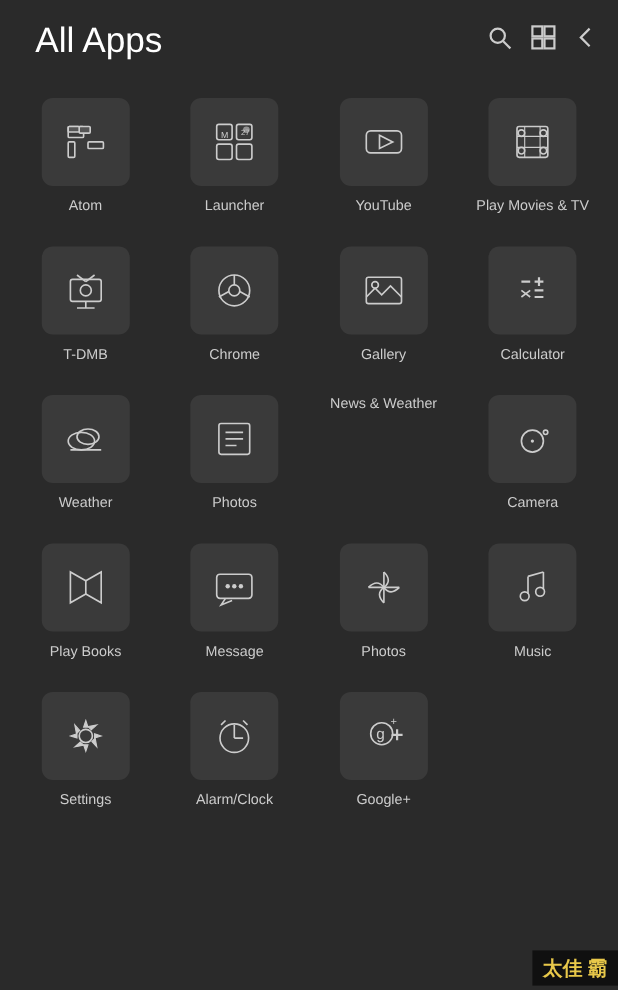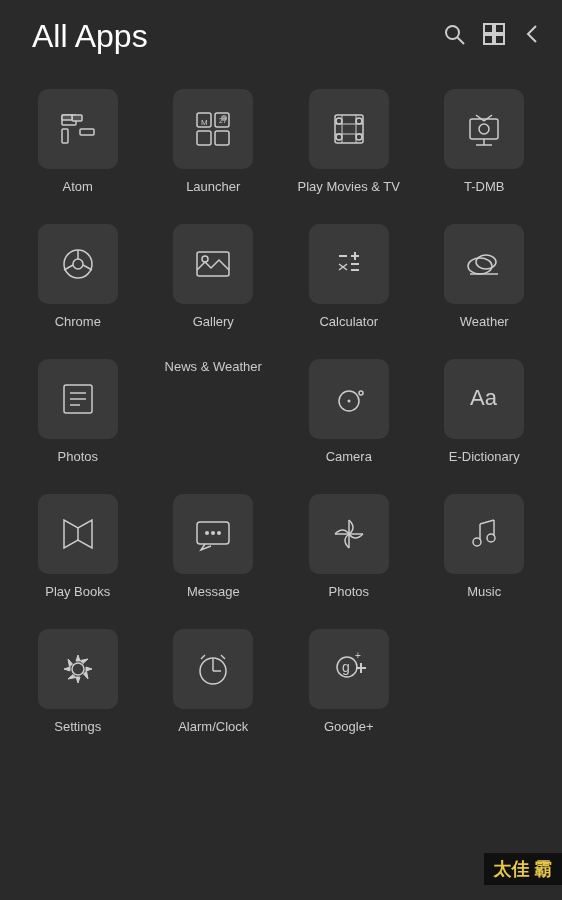--- a/index.html
+++ b/index.html
@@ -68,21 +68,21 @@
     
     svg.icon {
       width: 44px;
       height: 44px;
       fill: none;
       stroke: #ccc;
       stroke-width: 1.5;
     }
     .watermark {
       position: absolute;
-      bottom: 15px;
+      bottom: 4px;
       right: 0;
       background: rgba(0,0,0,0.6);
       color: #e8c84a;
       font-size: 18px;
       font-weight: bold;
       padding: 4px 10px;
       font-family: serif;
     }
   </style>
 </head>
@@ -136,20 +136,29 @@
         <rect x="6" y="24" width="14" height="14" rx="2" stroke="#ccc" stroke-width="1.5"></rect>
         <rect x="24" y="24" width="14" height="14" rx="2" stroke="#ccc" stroke-width="1.5"></rect>
         <text x="10" y="18" font-size="8" fill="#ccc" stroke="none">M</text>
         <text x="28" y="16" font-size="7" fill="#ccc" stroke="none">27</text>
         <circle cx="33" cy="11" r="3" fill="#ccc" stroke="none" opacity="0.6"></circle>
       </svg>
     </div>
     <span class="app-label">Launcher</span>
   </div>
 
+  <div class="app-item">
+    <div class="app-icon">
+      <svg class="icon" viewBox="0 0 44 44">
+        <rect x="6" y="12" width="32" height="20" rx="4" stroke="#ccc" stroke-width="1.5"></rect>
+        <polygon points="18,16 30,22 18,28" stroke="#ccc" stroke-width="1.5" fill="none"></polygon>
+      </svg>
+    </div>
+    <span class="app-label">YouTube</span>
+  </div>
 
   <div class="app-item">
     <div class="app-icon">
       <svg class="icon" viewBox="0 0 44 44">
         <circle cx="12" cy="14" r="3" stroke="#ccc" stroke-width="1.5"></circle>
         <circle cx="32" cy="14" r="3" stroke="#ccc" stroke-width="1.5"></circle>
         <circle cx="12" cy="30" r="3" stroke="#ccc" stroke-width="1.5"></circle>
         <circle cx="32" cy="30" r="3" stroke="#ccc" stroke-width="1.5"></circle>
         <rect x="8" y="8" width="28" height="28" rx="2" stroke="#ccc" stroke-width="1.5"></rect>
         <line x1="15" y1="8" x2="15" y2="36" stroke="#ccc" stroke-width="1"></line>
@@ -245,28 +254,20 @@
     <div class="app-icon">
       <svg class="icon" viewBox="0 0 44 44">
         <circle cx="22" cy="24" r="10" stroke="#ccc" stroke-width="1.5"></circle>
         <circle cx="22" cy="24" r="1.5" fill="#ccc" stroke="none"></circle>
         <circle cx="34" cy="16" r="2" stroke="#ccc" stroke-width="1.5"></circle>
       </svg>
     </div>
     <span class="app-label">Camera</span>
   </div>
 
-  <div class="app-item">
-    <div class="app-icon">
-      <svg class="icon" viewBox="0 0 44 44">
-        <text x="8" y="28" font-size="22" fill="#ccc" stroke="none" font-weight="300">Aa</text>
-      </svg>
-    </div>
-    <span class="app-label">E-Dictionary</span>
-  </div>
 
   <div class="app-item">
     <div class="app-icon">
       <svg class="icon" viewBox="0 0 44 44">
         <path d="M8 36 L8 8 L22 16 L36 8 L36 36 L22 28 Z" stroke="#ccc" stroke-width="1.5" fill="none"></path>
         <line x1="22" y1="16" x2="22" y2="28" stroke="#ccc" stroke-width="1.5"></line>
       </svg>
     </div>
     <span class="app-label">Play Books</span>
   </div>

